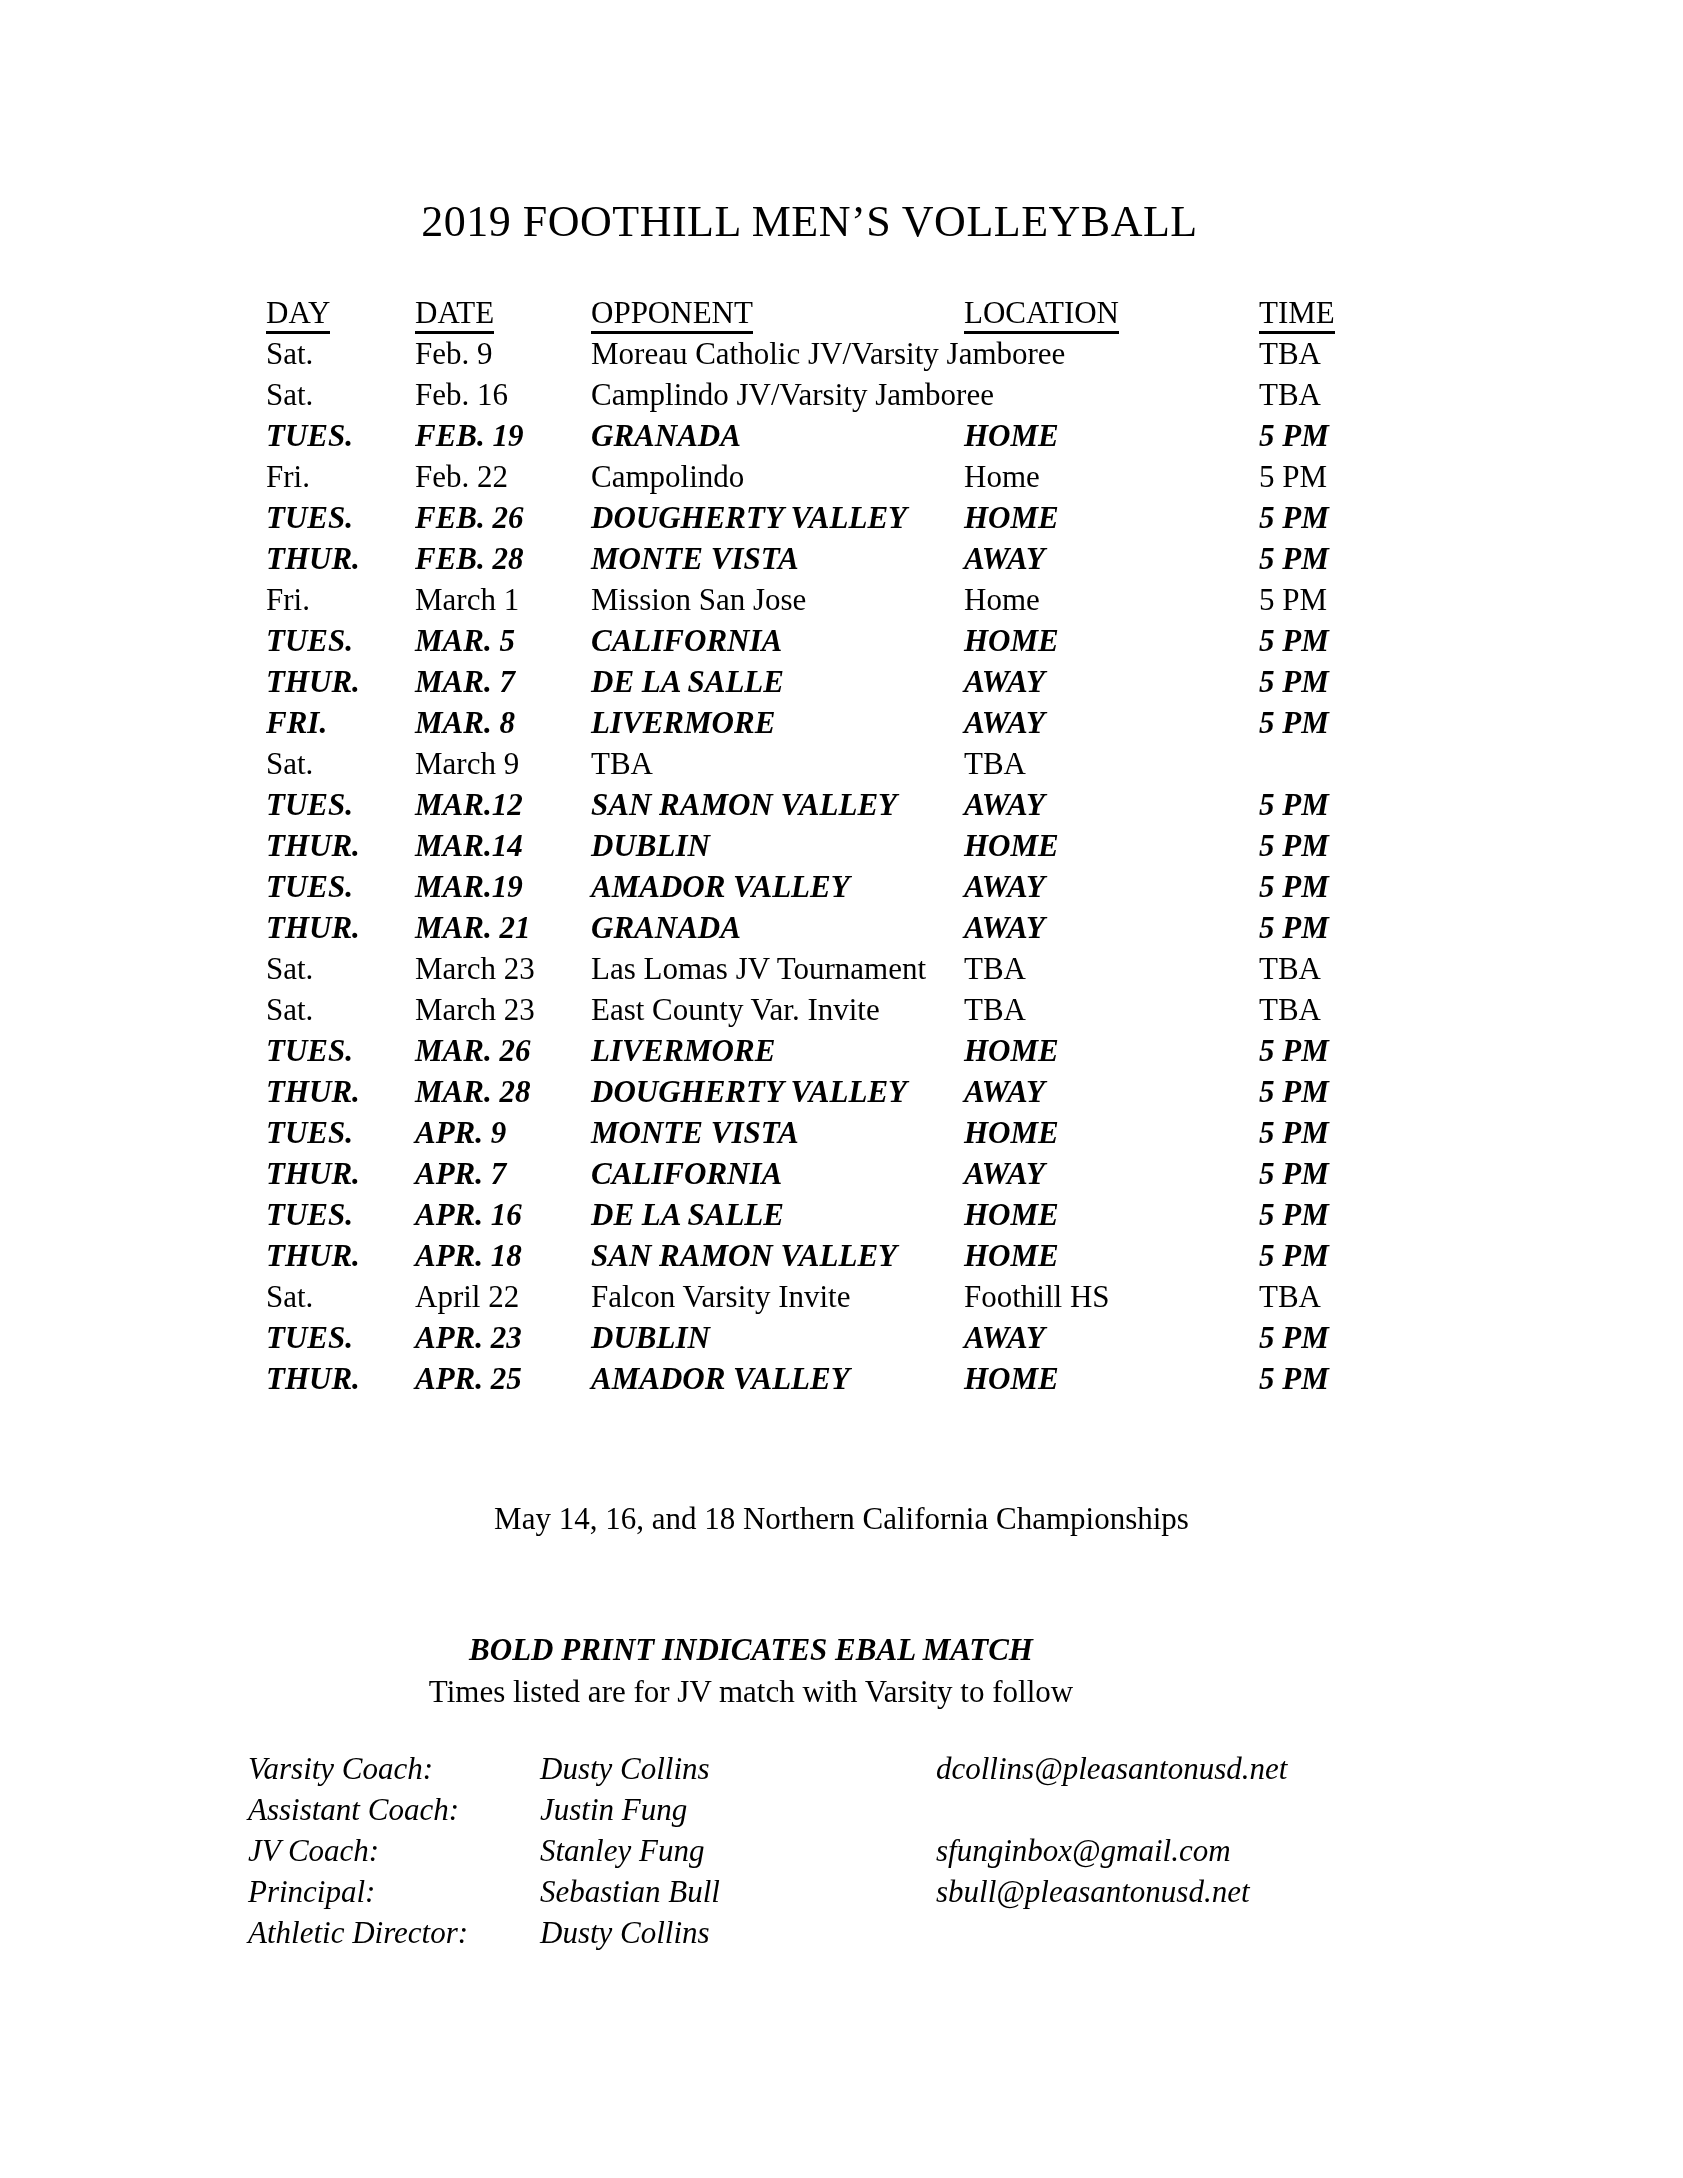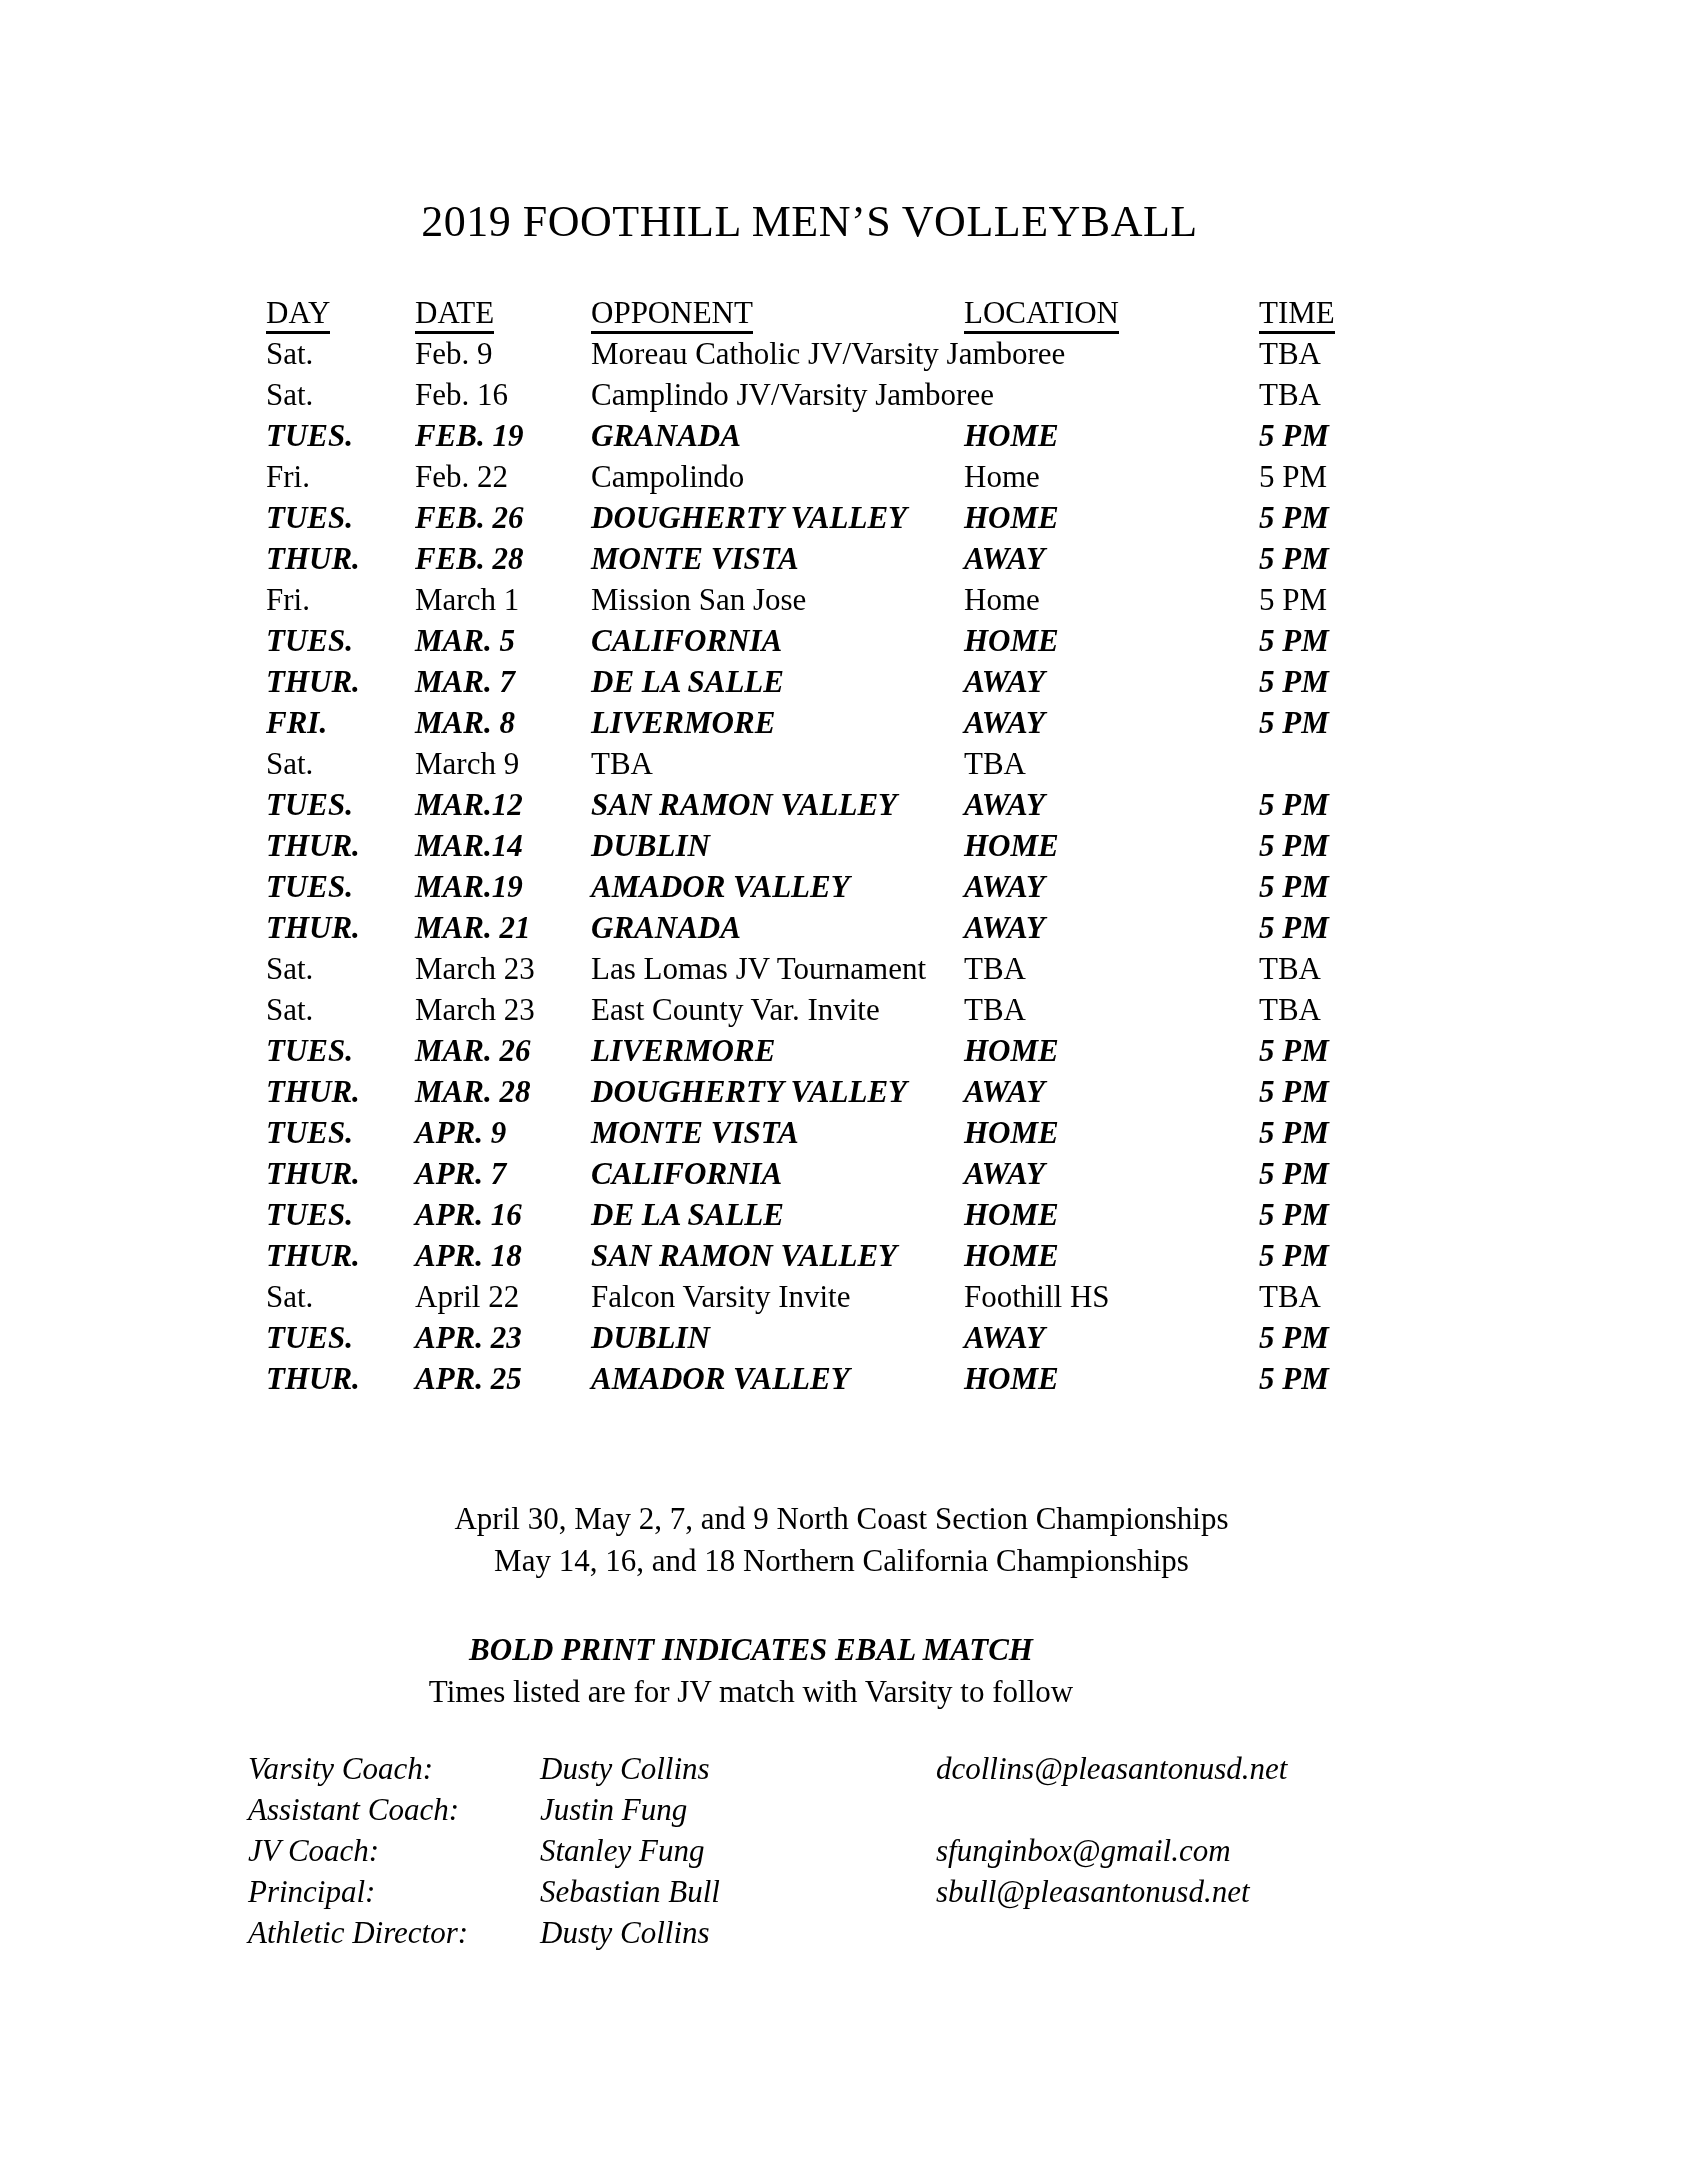--- a/index.html
+++ b/index.html
@@ -287,21 +287,20 @@
           <div class="cell">THUR.</div>
           <div class="cell">APR. 25</div>
           <div class="cell">AMADOR VALLEY</div>
           <div class="cell">HOME</div>
           <div class="cell">5 PM</div>
         </div>
       </div>
   </div>
 
   <div class="notes-champ">
-    <div>April 30, May 2, 7, and 9 North Coast Section Championships</div>
     <div>May 14, 16, and 18 Northern California Championships</div>
   </div>
 
   <div class="notes-ebal">
     <div class="bold-line">BOLD PRINT INDICATES EBAL MATCH</div>
     <div>Times listed are for JV match with Varsity to follow</div>
   </div>
 
   <div class="contacts" id="contacts">
       <div class="crow">

